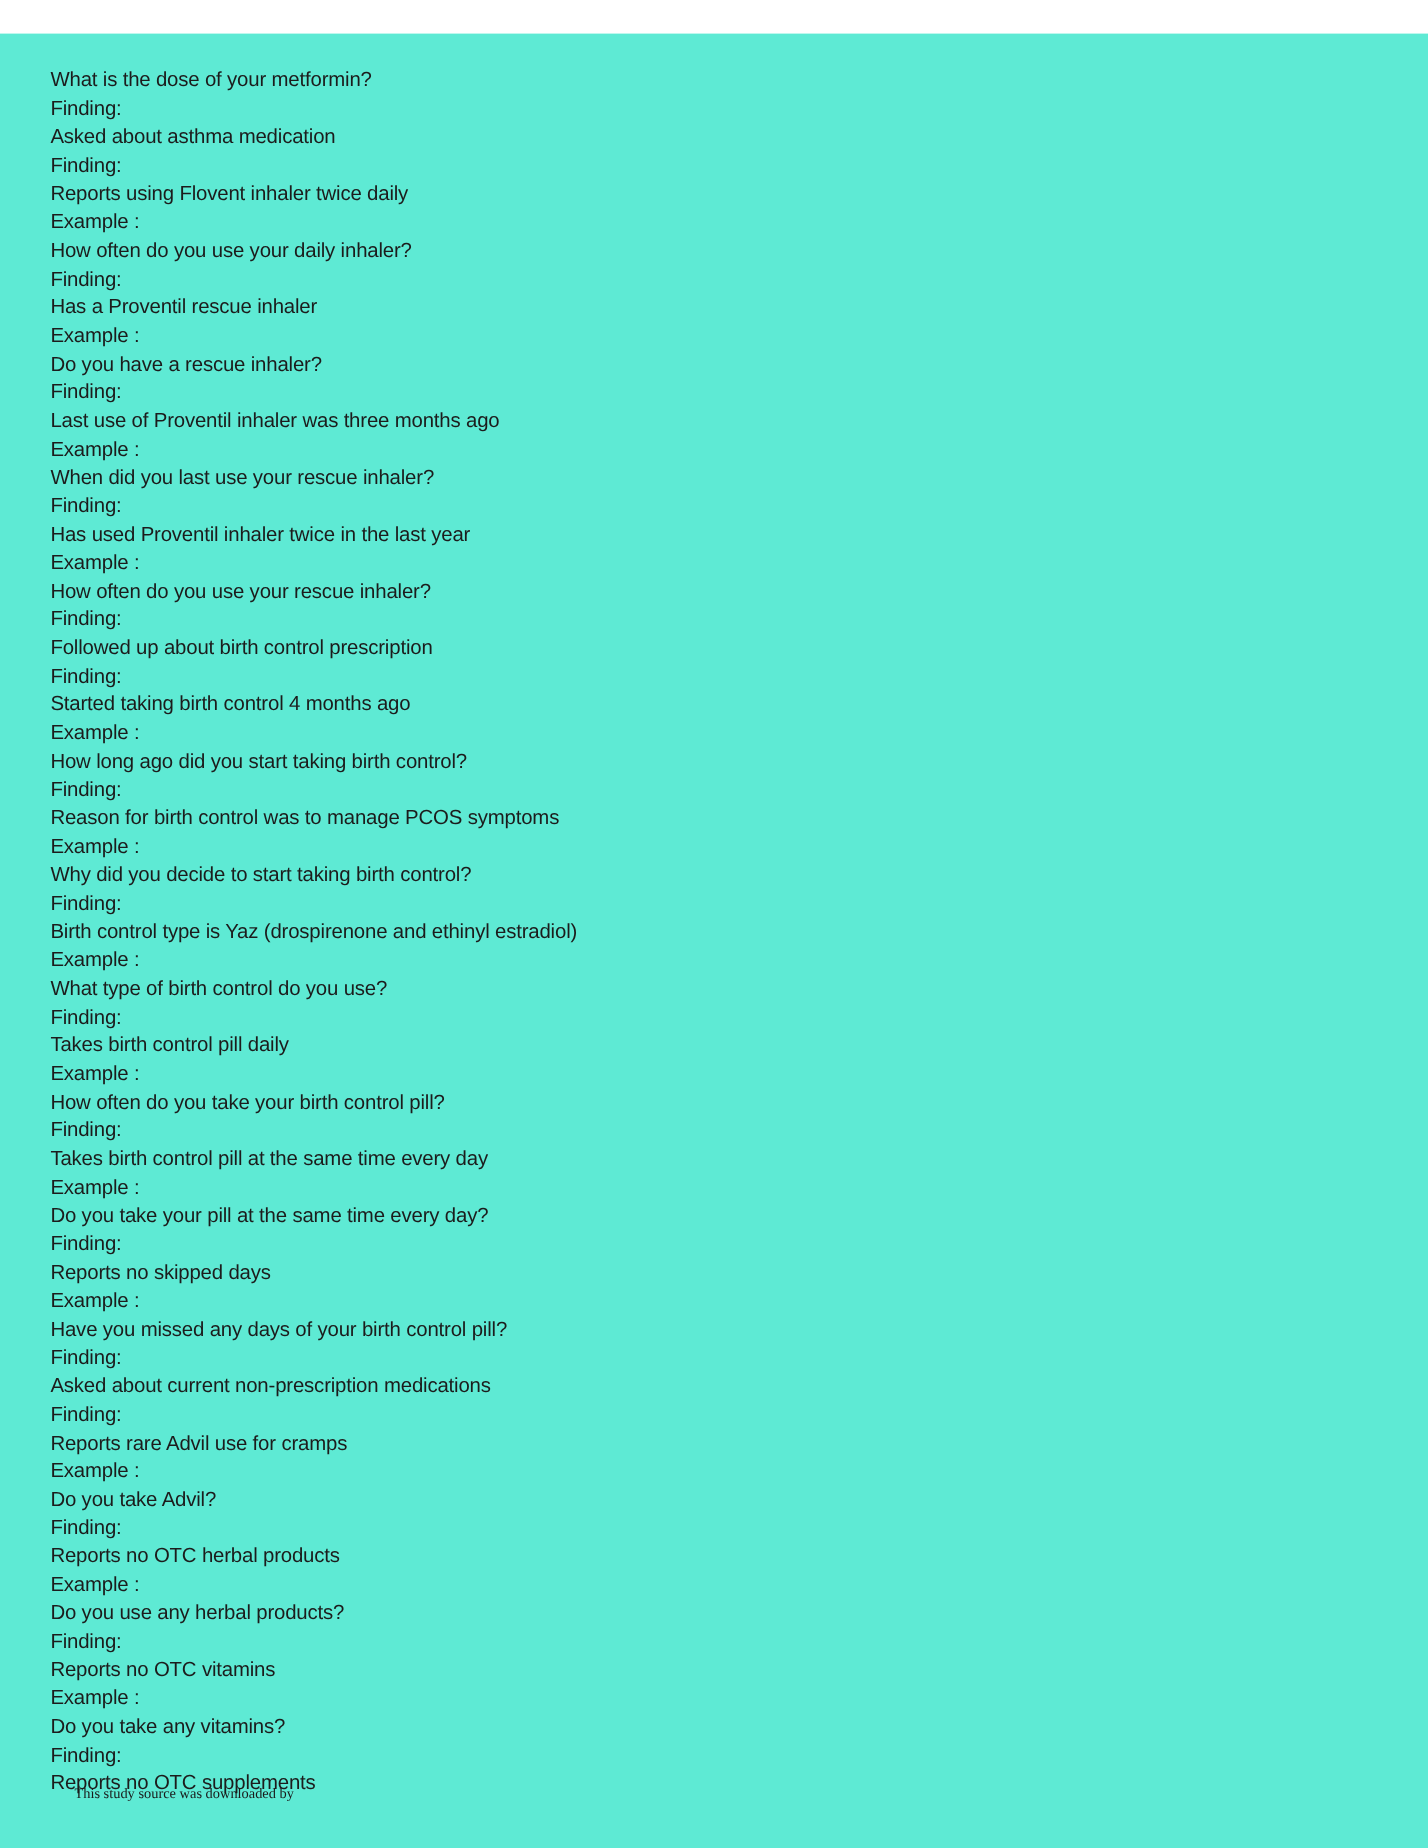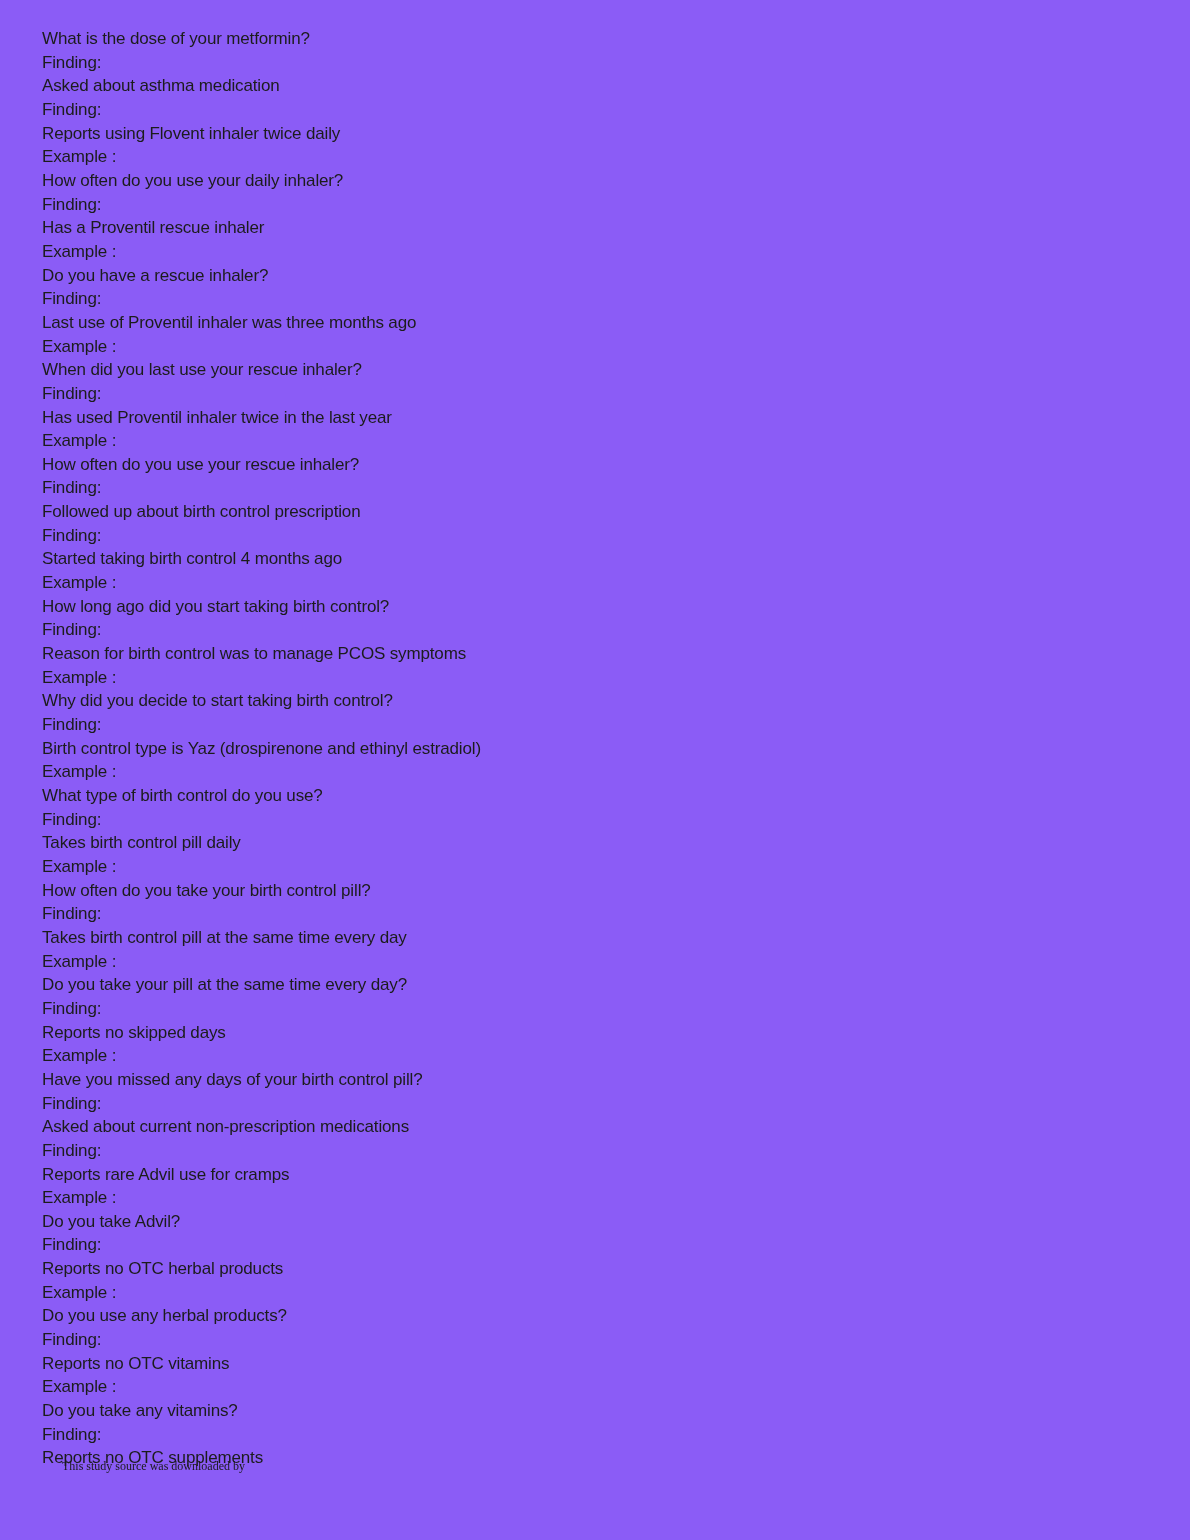--- a/index.html
+++ b/index.html
@@ -10,21 +10,22 @@
     width: 1190px;
     height: 1540px;
     background: #ffffff;
     position: relative;
     overflow: hidden;
     font-family: "Liberation Sans", sans-serif;
   }
   .page {
     position: absolute;
     inset: 0;
-    background: #8b5cf6;
+    background: #5eead4;
+    margin-top: 28px;
   }
   .doc-text {
     position: absolute;
     left: 42px;
     top: 27px;
     width: 760px;
     font-family: "Liberation Sans", "DejaVu Sans", sans-serif;
     font-size: 17px;
     line-height: 23.66px;
     letter-spacing: -0.15px;

